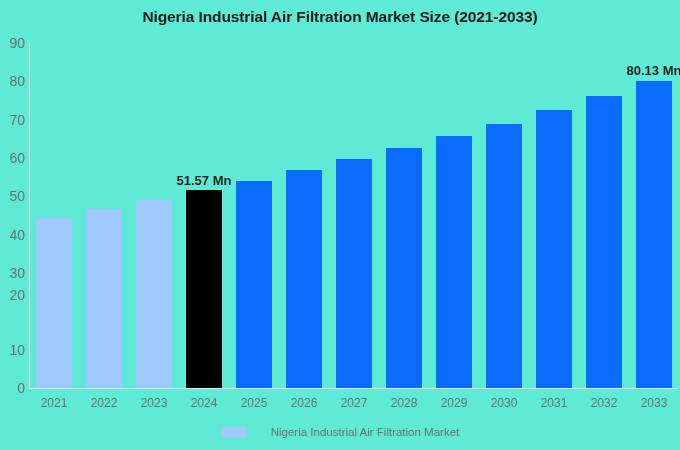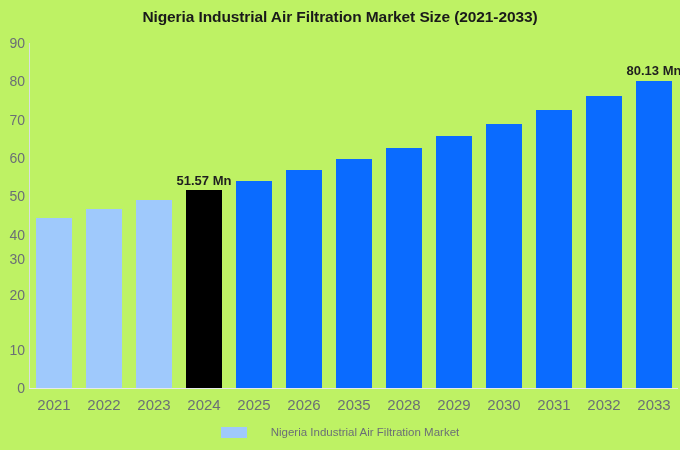--- a/index.html
+++ b/index.html
@@ -4,21 +4,21 @@
 <style>
   html, body {
     margin: 0;
     padding: 0;
     background: #ffffff;
   }
   #chart-root {
     position: relative;
     width: 680px;
     height: 450px;
-    background: #bef264;
+    background: #5eead4;
     font-family: "Liberation Sans", sans-serif;
     overflow: hidden;
   }
   #chart-title {
     position: absolute;
     top: 8px;
     left: 0;
     width: 680px;
     text-align: center;
     font-size: 15.5px;
@@ -74,21 +74,21 @@
     font-size: 13px;
     font-weight: bold;
     color: #1f1f1f;
     white-space: nowrap;
     text-align: center;
     transform: translateX(-50%);
   }
   .xtick {
     position: absolute;
     top: 396px;
-    font-size: 15px;
+    font-size: 12px;
     color: #6b6f76;
     text-align: left;
     transform: translateX(-50%);
     white-space: nowrap;
   }
   #legend {
     position: absolute;
     left: 0;
     top: 426px;
     width: 680px;
@@ -112,21 +112,21 @@
 <body>
 
 <div id="chart-root">
 
   <div id="chart-title">Nigeria Industrial Air Filtration Market Size (2021-2033)</div>
 
   <div id="y-axis">
       <div class="ytick" style="top: 388px;">0</div>
       <div class="ytick" style="top: 349.667px;">10</div>
       <div class="ytick" style="top: 295px;">20</div>
-      <div class="ytick" style="top: 259px; margin-left: 6px;">30</div>
+      <div class="ytick" style="top: 273px; margin-left: 6px;">30</div>
       <div class="ytick" style="top: 234.667px;">40</div>
       <div class="ytick" style="top: 196.333px;">50</div>
       <div class="ytick" style="top: 158px;">60</div>
       <div class="ytick" style="top: 119.667px;">70</div>
       <div class="ytick" style="top: 81.3333px;">80</div>
       <div class="ytick" style="top: 43px;">90</div>
     </div>
   <div id="axis-line"></div>
   <div id="baseline"></div>
 
@@ -150,21 +150,21 @@
     <span id="legend-swatch" style="background: rgb(159, 201, 252);"></span>
     <span id="legend-label">Nigeria Industrial Air Filtration Market</span>
   </div>
 
 <div class="xtick" style="left: 54px;">2021</div>
     <div class="xtick" style="left: 104px;">2022</div>
     <div class="xtick" style="left: 154px;">2023</div>
     <div class="xtick" style="left: 204px;">2024</div>
     <div class="xtick" style="left: 254px;">2025</div>
     <div class="xtick" style="left: 304px;">2026</div>
-    <div class="xtick" style="left: 354px;">2035</div>
+    <div class="xtick" style="left: 354px;">2027</div>
     <div class="xtick" style="left: 404px;">2028</div>
     <div class="xtick" style="left: 454px;">2029</div>
     <div class="xtick" style="left: 504px;">2030</div>
     <div class="xtick" style="left: 554px;">2031</div>
     <div class="xtick" style="left: 604px;">2032</div>
     <div class="xtick" style="left: 654px;">2033</div>
     <div class="bar-label" style="left: 204px; top: 173px;">51.57 Mn</div>
     <div class="bar-label" style="left: 654px; top: 62.835px;">80.13 Mn</div>
   </div>
 

